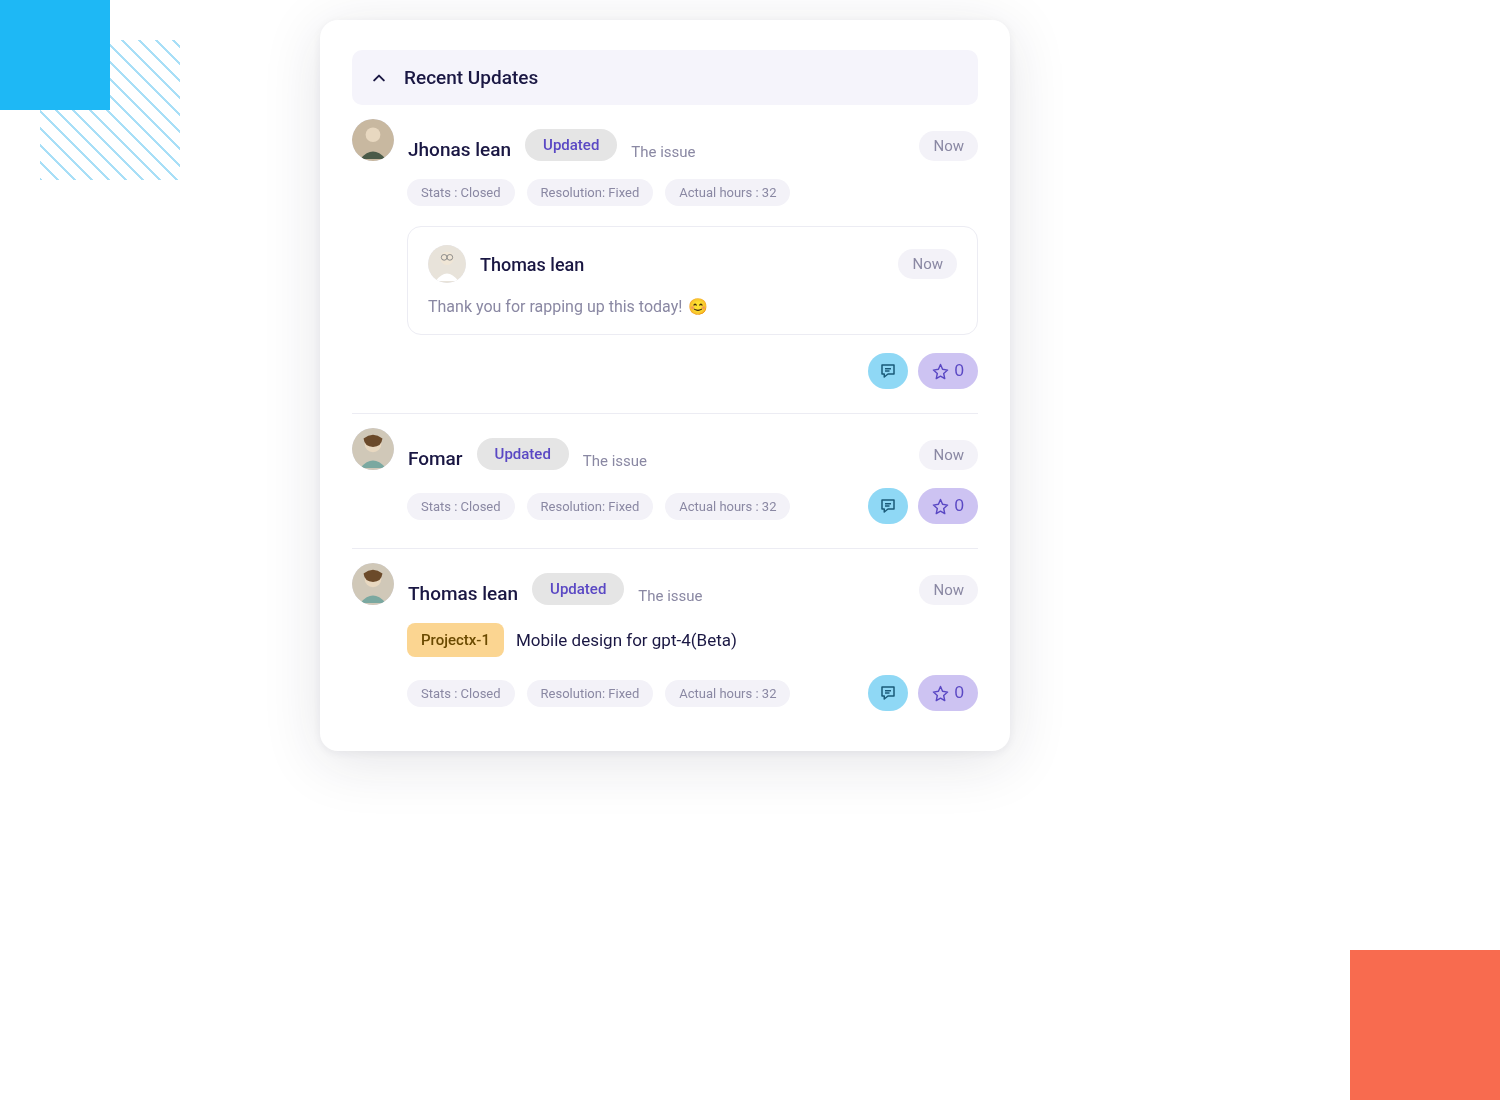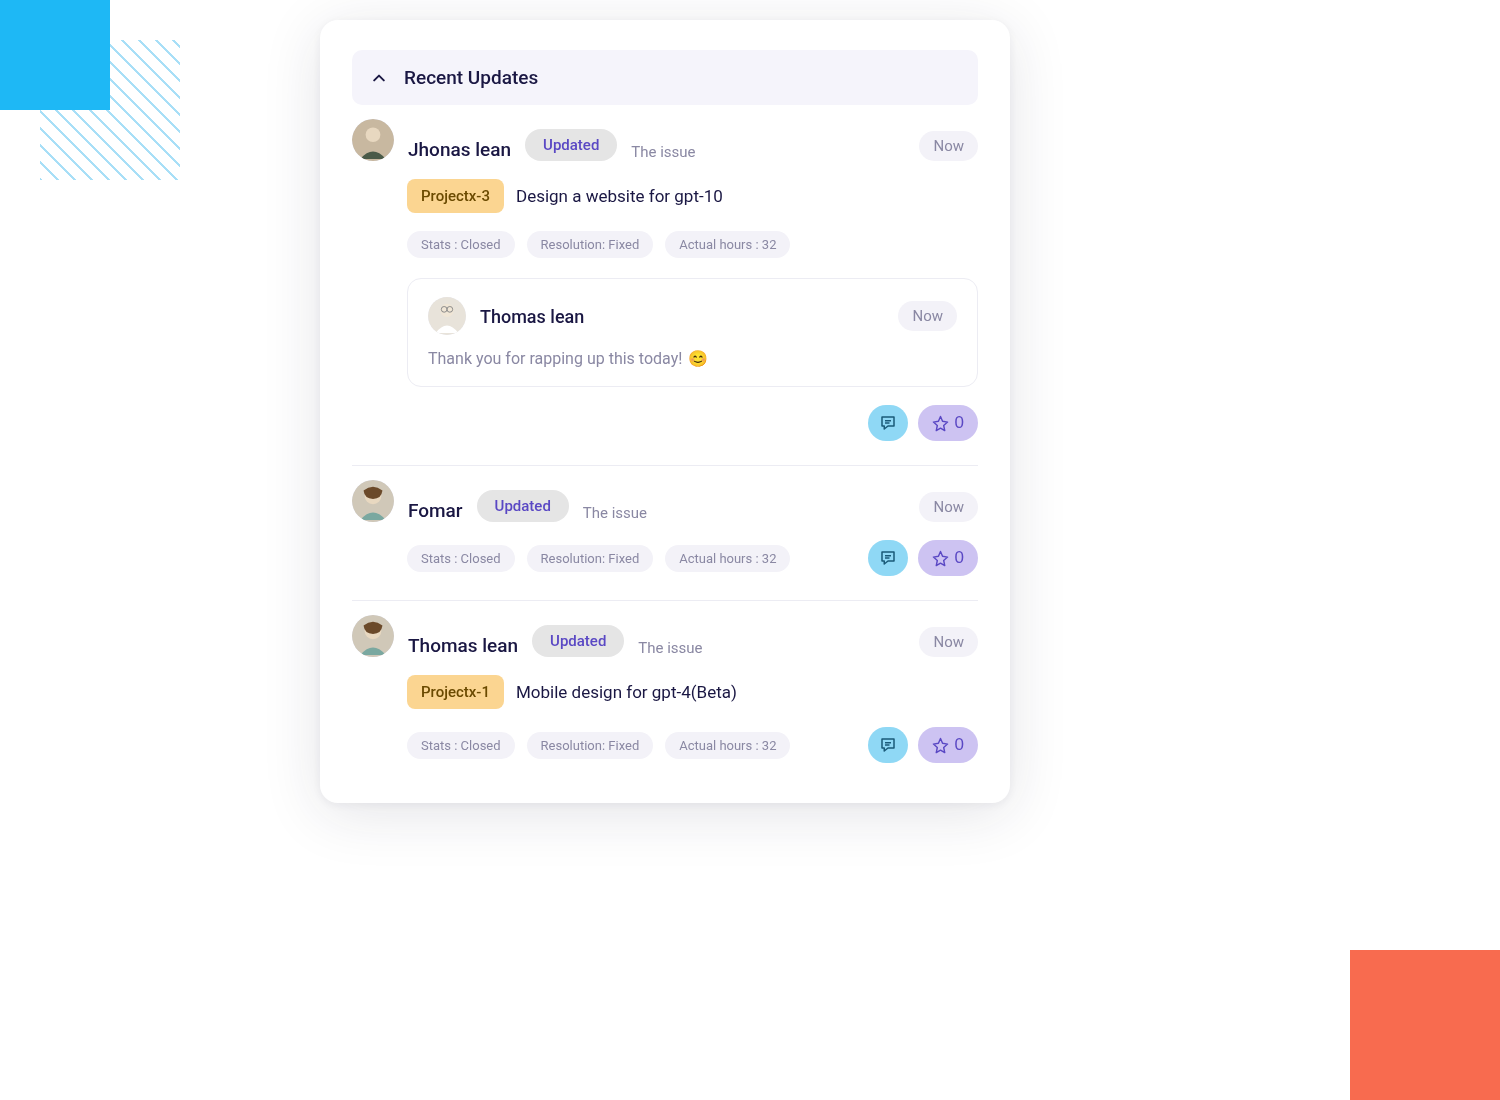--- a/index.html
+++ b/index.html
@@ -229,24 +229,20 @@
             <circle cx="20" cy="15" r="7" fill="#E8D8C0"></circle>
             <path d="M8 38 Q20 24 32 38" fill="#4A5A48"></path>
           </svg>
       </div>
       <span class="user-name">Jhonas lean</span>
       <span class="badge-updated">Updated</span>
       <span class="issue-text">The issue</span>
       <span class="time-pill">Now</span>
     </div>
     <div class="sub-row">
-      <span class="project-badge">Projectx-3</span>
-      <span class="task-title">Design a website for gpt-10</span>
-    </div>
-    <div class="sub-row">
       <span class="meta-pill">Stats : Closed</span>
       <span class="meta-pill">Resolution: Fixed</span>
       <span class="meta-pill">Actual hours : 32</span>
     </div>
 
     <div class="comment-card">
       <div class="comment-header">
         <div class="comment-avatar">
           <svg viewBox="0 0 40 40">
               <circle cx="20" cy="20" r="20" fill="#E8E3DA"></circle>

